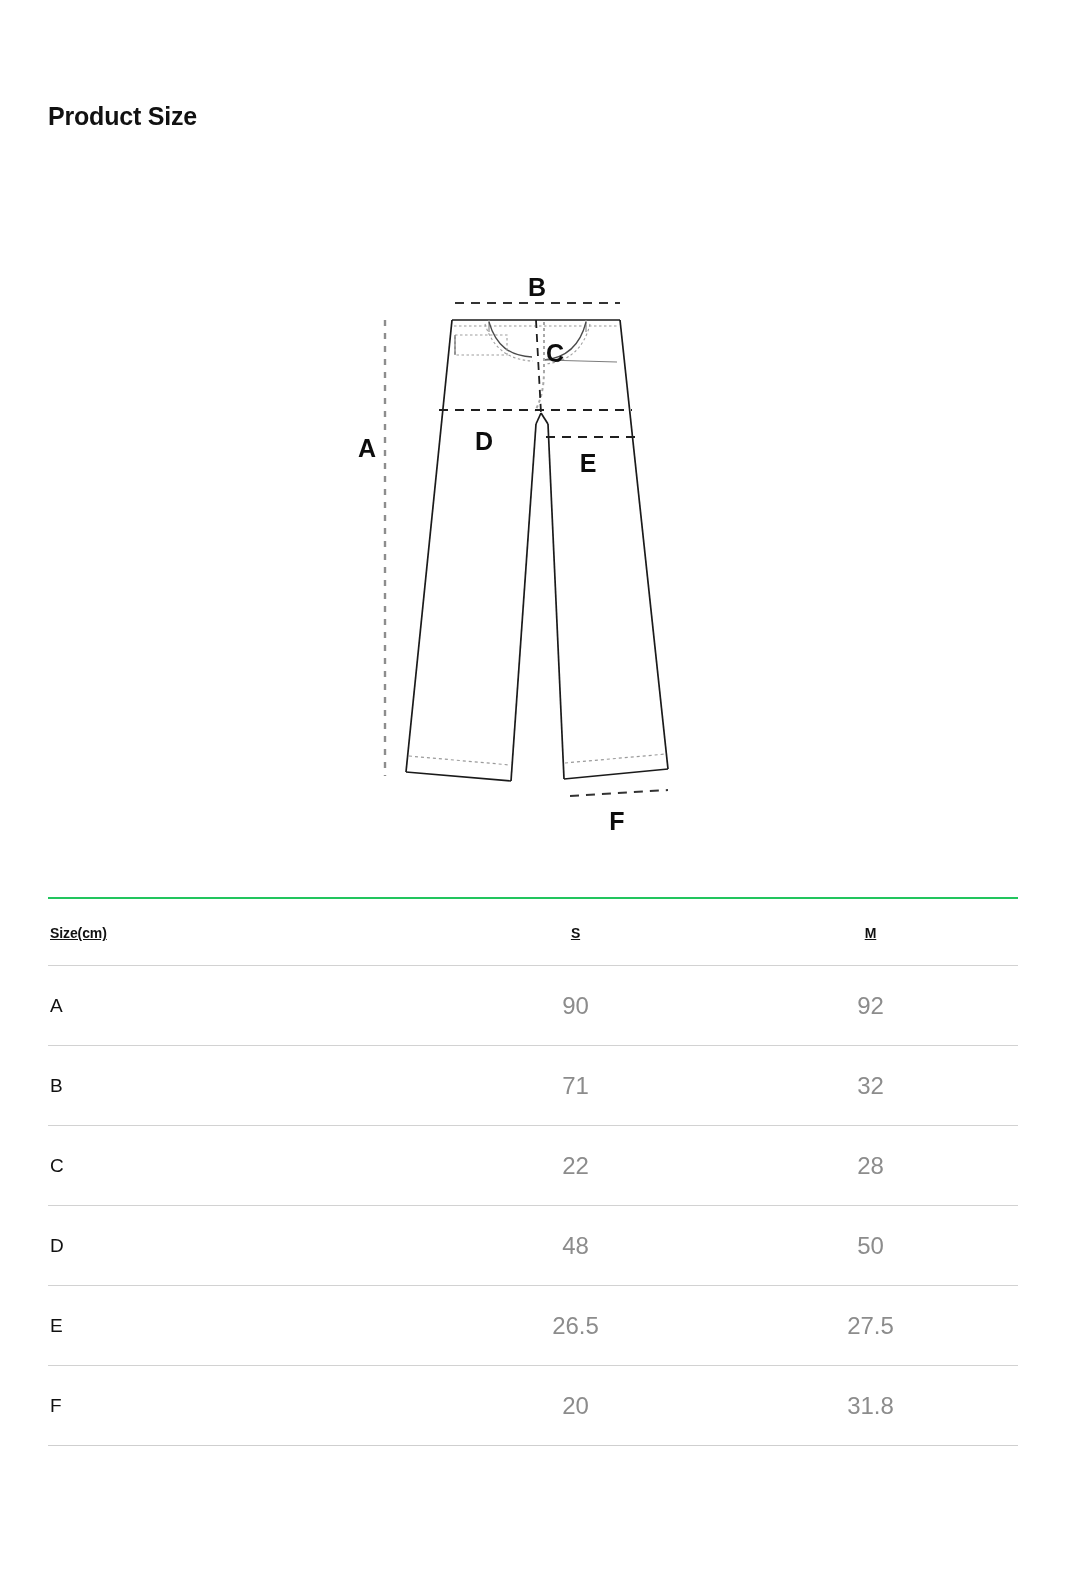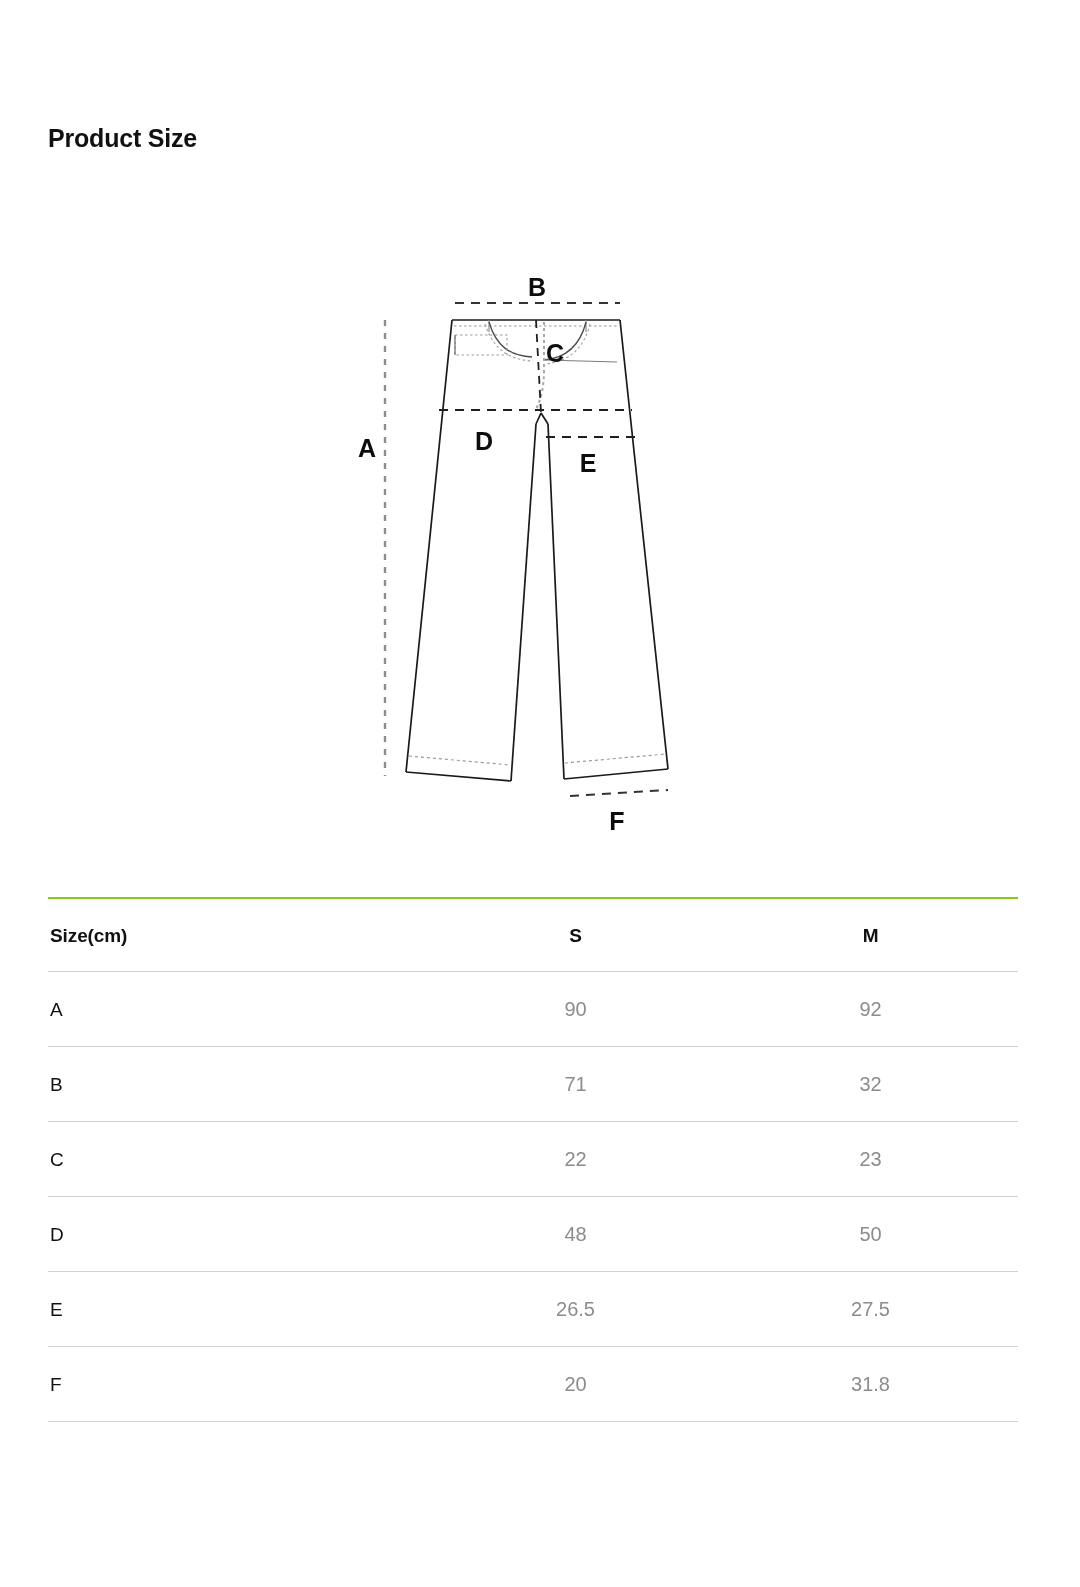--- a/index.html
+++ b/index.html
@@ -23,21 +23,20 @@
     background: #ffffff;
     overflow: hidden;
   }
 
   
   .header {
     position: absolute;
     left: 48px;
     top: 100px;
     width: 980px;
-    margin-top: 22px;
   }
   .page-title {
     font-size: 25px;
     font-weight: bold;
     color: #111111;
     letter-spacing: -0.2px;
     line-height: 32px;
     margin: 0;
   }
   .page-subtitle {
@@ -73,37 +72,38 @@
   }
   table.size-table {
     border-collapse: collapse;
     width: 970px;
     table-layout: fixed;
   }
   table.size-table col.col-label { width: 380px; }
   table.size-table col.col-val   { width: 295px; }
 
   table.size-table thead th {
-    border-top: 2px solid #84cc16;
+    border-top: 2px solid #22c55e;
     border-bottom: 1px solid #d2d2d2;
     padding: 26px 0 24px 0;
-    font-size: 19px;
+    font-size: 14px;
     font-weight: bold;
     color: #111111;
     text-align: center;
     letter-spacing: -0.1px;
+    text-decoration: underline;
   }
   table.size-table thead th.th-label {
     text-align: left;
     padding-left: 2px;
   }
   table.size-table tbody td {
     border-bottom: 1px solid #d2d2d2;
     padding: 26px 0 25px 0;
-    font-size: 20px;
+    font-size: 24px;
     text-align: center;
     color: #8c8c8c;
     font-weight: normal;
   }
   table.size-table tbody td.td-label {
     text-align: left;
     padding-left: 2px;
     color: #111111;
     font-size: 19px;
     font-weight: normal;
@@ -243,21 +243,21 @@
           <td>92</td>
         </tr>
         <tr>
           <td class="td-label">B</td>
           <td>71</td>
           <td>32</td>
         </tr>
         <tr>
           <td class="td-label">C</td>
           <td>22</td>
-          <td>23</td>
+          <td>28</td>
         </tr>
         <tr>
           <td class="td-label">D</td>
           <td>48</td>
           <td>50</td>
         </tr>
         <tr>
           <td class="td-label">E</td>
           <td>26.5</td>
           <td>27.5</td>

